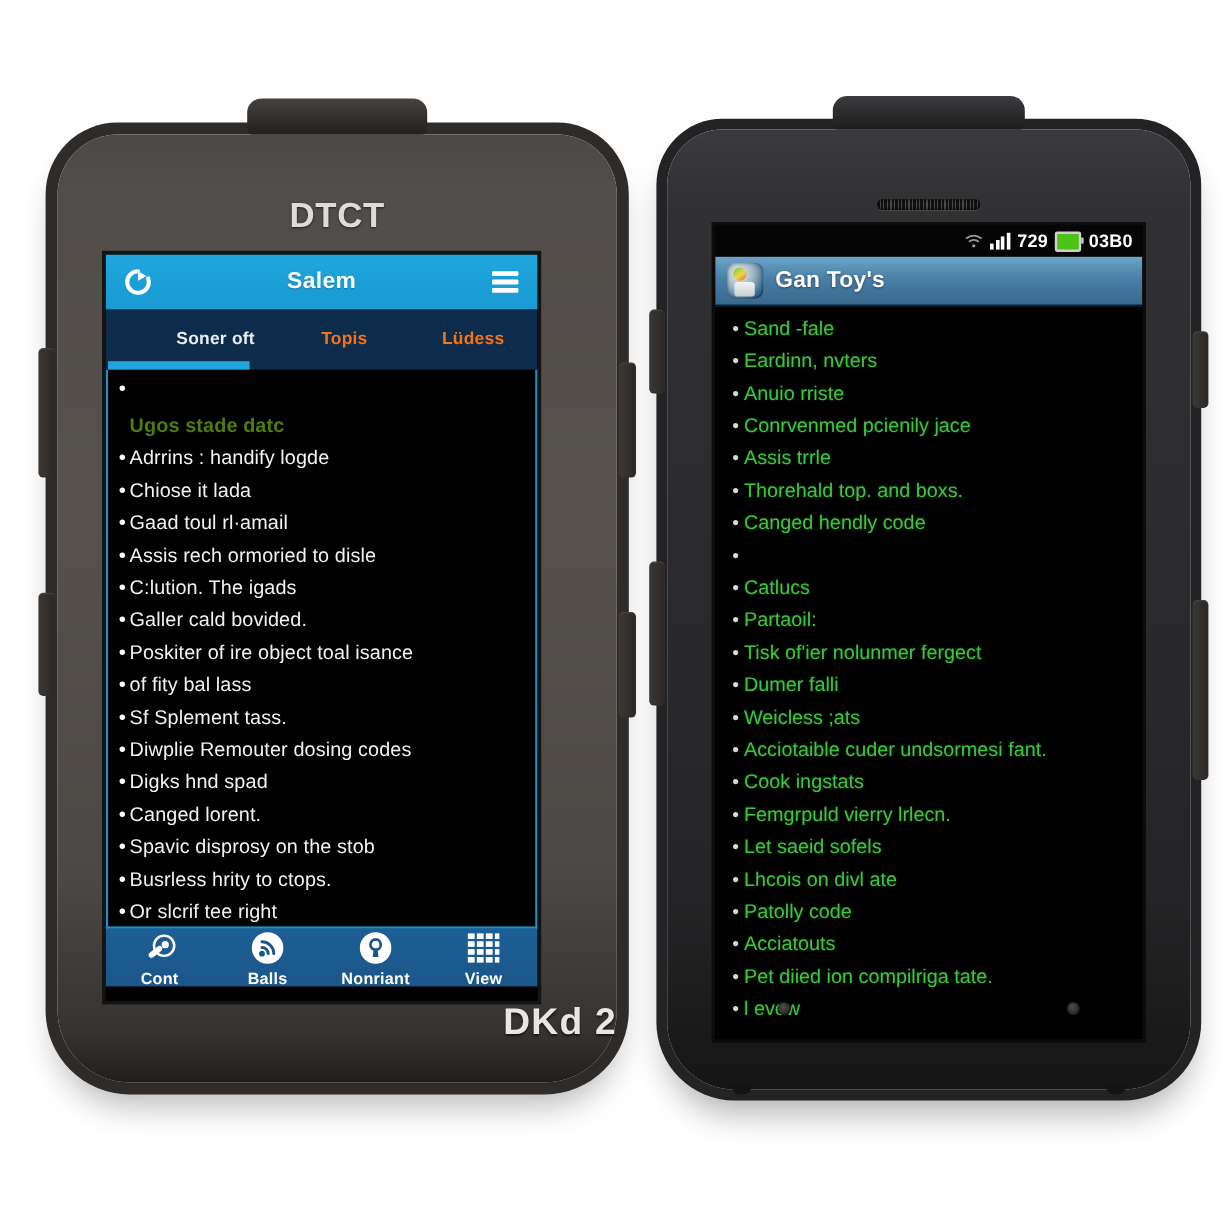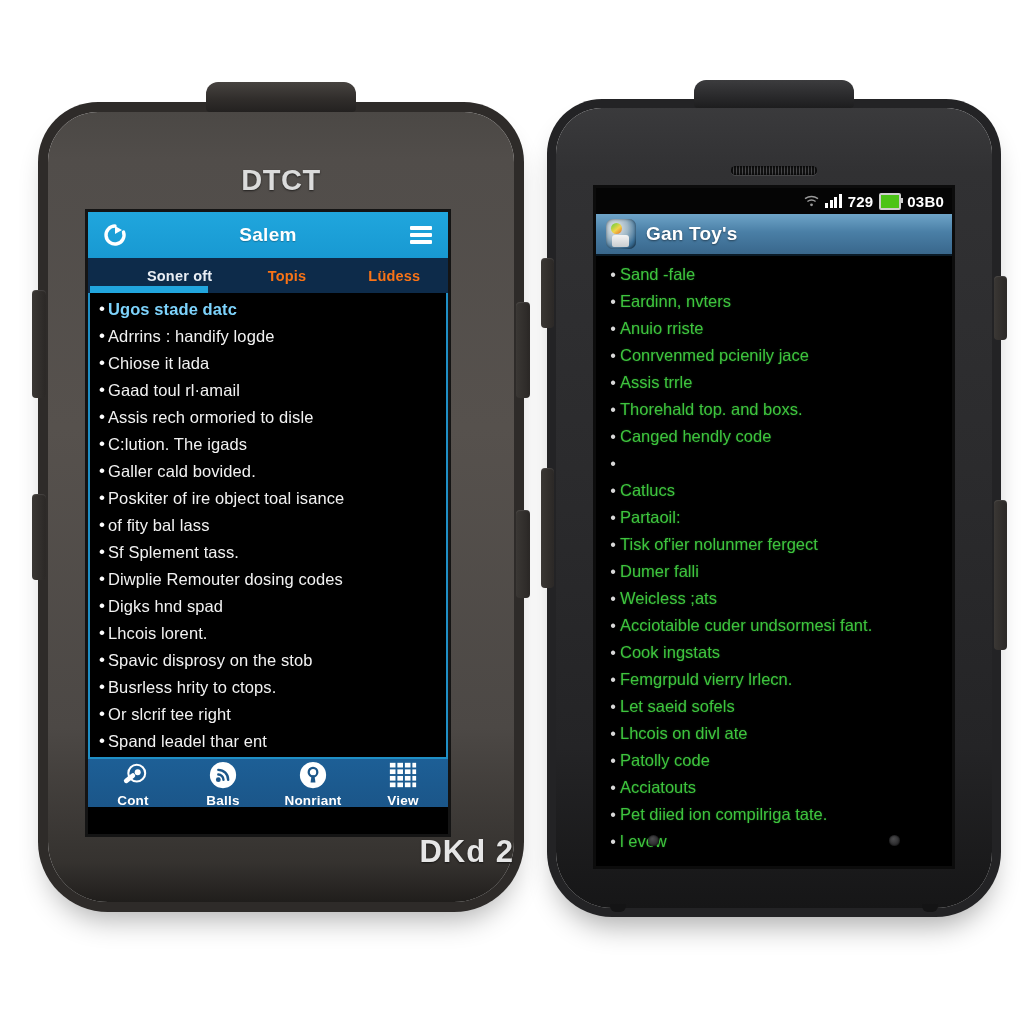--- a/index.html
+++ b/index.html
@@ -126,21 +126,21 @@
   .hamburger { width: 22px; }
   .hamburger span {
     display: block;
     height: 4px;
     background: #fff;
     border-radius: 1px;
     margin: 3px 0;
   }
 
   .tabbar {
-    height: 35px;
+    height: 50px;
     background: #0d2b4a;
     display: flex;
     align-items: center;
     position: relative;
     padding-left: 38px;
   }
   .tab {
     flex: 1;
     text-align: center;
     color: #e9eef4;
@@ -181,21 +181,21 @@
     font-size: 17px;
     line-height: 24px;
   }
   .li .txt {
     color: #f2f2f2;
     font-size: 16.5px;
     line-height: 24px;
     letter-spacing: 0.1px;
     white-space: nowrap;
   }
-  .li.first .txt { color: #7dd3fc; font-weight: bold; }
+  .li.first .txt { color: #4d7c0f; font-weight: bold; margin-top: 31px; }
 
   .bottombar {
     height: 48px;
     background: linear-gradient(180deg,#1d5f96 0%, #1b5689 100%);
     display: flex;
     align-items: center;
     justify-content: space-around;
     padding-top: 2px;
     box-sizing: border-box;
   }
@@ -480,21 +480,21 @@
           <div class="li">
             <span class="dot">•</span>
             <span class="txt">Diwplie Remouter dosing codes</span>
           </div>
           <div class="li">
             <span class="dot">•</span>
             <span class="txt">Digks hnd spad</span>
           </div>
           <div class="li">
             <span class="dot">•</span>
-            <span class="txt">Lhcois lorent.</span>
+            <span class="txt">Canged lorent.</span>
           </div>
           <div class="li">
             <span class="dot">•</span>
             <span class="txt">Spavic disprosy on the stob</span>
           </div>
           <div class="li">
             <span class="dot">•</span>
             <span class="txt">Busrless hrity to ctops.</span>
           </div>
           <div class="li">

